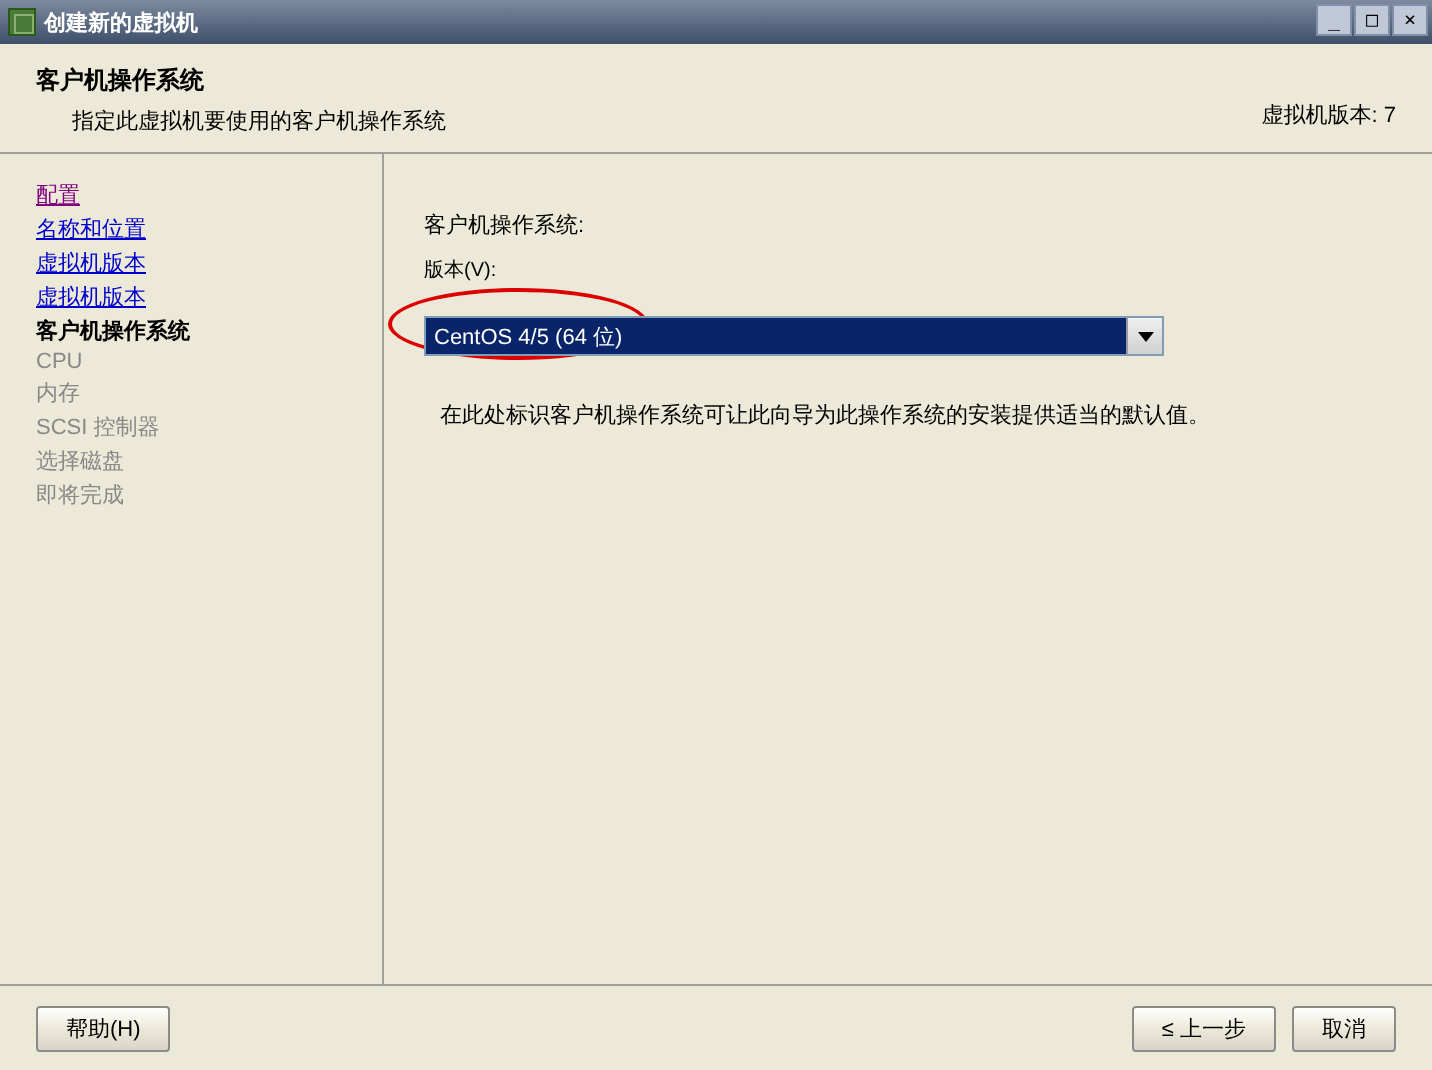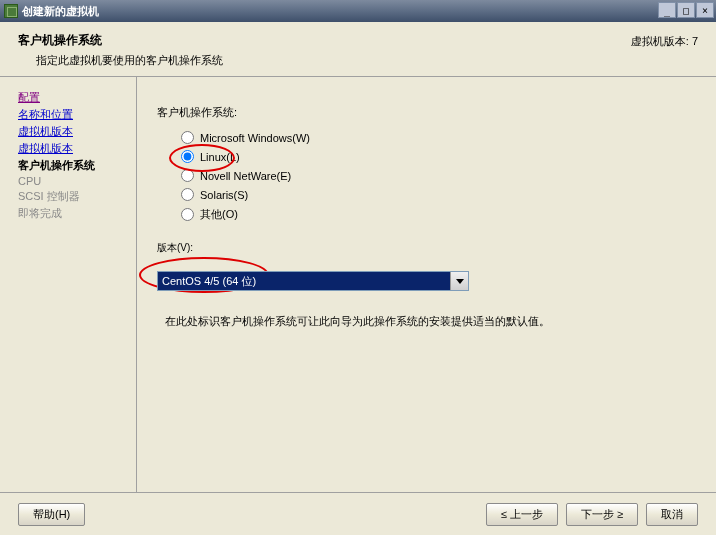--- a/index.html
+++ b/index.html
@@ -6,38 +6,38 @@
 body { font-family: Tahoma, "Microsoft YaHei", sans-serif; font-size: 11px; background: #ece9d8; width: 716px; height: 535px; overflow: hidden; }
 .titlebar { background: linear-gradient(to bottom, #7d8a9e, #5d6d85, #3e4f6a); height: 22px; display: flex; align-items: center; padding: 0 4px; color: #fff; position: relative; }
 .title-icon { width: 14px; height: 14px; background: #4a7a3a; border: 1px solid #2a5a1a; margin-right: 4px; position: relative; }
 .title-icon::after { content: ""; position: absolute; top: 2px; left: 2px; width: 8px; height: 8px; border: 1px solid #8ab070; }
 .title-text { font-weight: bold; font-size: 11px; }
 .win-controls { position: absolute; right: 2px; top: 2px; display: flex; }
 .win-btn { width: 18px; height: 16px; background: #c0c8d8; border: 1px solid #8090a8; display: flex; align-items: center; justify-content: center; margin-left: 1px; font-family: monospace; font-size: 10px; color: #000; }
 .header-area { background: #ece9d8; padding: 10px 18px 8px 18px; border-bottom: 1px solid #a0a0a0; position: relative; }
 .header-title { font-size: 12px; font-weight: bold; color: #000; margin-bottom: 4px; }
 .header-sub { font-size: 11px; color: #000; margin-left: 18px; }
-.header-ver { position: absolute; right: 18px; top: 12px; font-size: 11px; color: #000; }
+.header-ver { position: absolute; right: 18px; top: 28px; font-size: 11px; color: #000; }
 .content { display: flex; height: 415px; }
-.sidebar { width: 137px; border-right: 1px solid #a0a0a0; padding: 12px 18px; background: #ece9d8; }
+.sidebar { width: 192px; border-right: 1px solid #a0a0a0; padding: 12px 18px; background: #ece9d8; }
 .sidebar-item { font-size: 11px; padding: 1px 0; color: #000; cursor: pointer; }
 .sidebar-item.link { color: #0000cc; text-decoration: underline; }
 .sidebar-item.visited { color: #800080; text-decoration: underline; }
 .sidebar-item.active { font-weight: bold; color: #000; }
 .sidebar-item.disabled { color: #888; }
 .main { flex: 1; padding: 12px 20px; }
 .section-label { font-size: 11px; margin-bottom: 8px; margin-top: 16px; }
 .radio-group { margin-left: 24px; margin-bottom: 16px; position: relative; }
 .radio-row { display: flex; align-items: center; padding: 3px 0; }
 .radio-row input { margin-right: 6px; }
 .radio-label { font-size: 11px; }
 .red-circle1 { position: absolute; border: 2px solid #d00; border-radius: 50%; width: 66px; height: 28px; left: -12px; top: 16px; pointer-events: none; }
 .version-label { font-size: 10px; margin-bottom: 16px; }
 .select-row { display: flex; align-items: center; margin-bottom: 22px; position: relative; margin-left: 0; }
-.select { width: 312px; height: 20px; background: #0a246a; border: 1px solid #7f9db9; color: #fff; font-size: 11px; display: flex; align-items: center; padding-left: 4px; position: relative; }
+.select { width: 370px; height: 20px; background: #0a246a; border: 1px solid #7f9db9; color: #fff; font-size: 11px; display: flex; align-items: center; padding-left: 4px; position: relative; }
 .select-arrow { position: absolute; right: 0; top: 0; width: 18px; height: 18px; background: linear-gradient(to bottom, #f0f0f0, #d0d0d0); border-left: 1px solid #999; display: flex; align-items: center; justify-content: center; }
 .select-arrow::after { content: ""; border-left: 4px solid transparent; border-right: 4px solid transparent; border-top: 5px solid #000; }
 .red-circle2 { position: absolute; border: 2px solid #d00; border-radius: 50%; width: 130px; height: 36px; left: -18px; top: -14px; pointer-events: none; }
 .hint-text { font-size: 11px; margin-top: 6px; margin-left: 8px; line-height: 1.6; }
 .footer { border-top: 1px solid #a0a0a0; height: 44px; display: flex; align-items: center; padding: 0 18px; background: #ece9d8; }
 .btn { height: 23px; background: linear-gradient(to bottom, #fff, #ece9d8, #d8d4c8); border: 1px solid #8b8b8b; font-size: 11px; padding: 0 14px; cursor: pointer; border-radius: 2px; text-align: right; }
 .btn + .btn { margin-left: 8px; }
 .footer-spacer { flex: 1; }
 </style>
 </head>
@@ -60,62 +60,40 @@
 </div>
 
 <div class="content">
   <div class="sidebar">
     <div class="sidebar-item visited">配置</div>
     <div class="sidebar-item link">名称和位置</div>
     <div class="sidebar-item link">虚拟机版本</div>
     <div class="sidebar-item link">虚拟机版本</div>
     <div class="sidebar-item active">客户机操作系统</div>
     <div class="sidebar-item disabled">CPU</div>
+    <div class="sidebar-item disabled">内存</div>
     <div class="sidebar-item disabled">SCSI 控制器</div>
+    <div class="sidebar-item disabled">选择磁盘</div>
     <div class="sidebar-item disabled">即将完成</div>
   </div>
 
   <div class="main">
     <div class="section-label">客户机操作系统:</div>
-    <div class="radio-group">
-      <div class="red-circle1"></div>
-      <div class="radio-row">
-        <input type="radio" name="os" style="">
-        <span class="radio-label">Microsoft Windows(W)</span>
-      </div>
-      <div class="radio-row">
-        <input type="radio" name="os" checked="" style="">
-        <span class="radio-label">Linux(L)</span>
-      </div>
-      <div class="radio-row">
-        <input type="radio" name="os" style="">
-        <span class="radio-label">Novell NetWare(E)</span>
-      </div>
-      <div class="radio-row">
-        <input type="radio" name="os" style="">
-        <span class="radio-label">Solaris(S)</span>
-      </div>
-      <div class="radio-row">
-        <input type="radio" name="os" style="">
-        <span class="radio-label">其他(O)</span>
-      </div>
-    </div>
 
     <div class="version-label">版本(V):</div>
     <div class="select-row">
       <div class="red-circle2"></div>
       <div class="select">
         <span>CentOS 4/5 (64 位)</span>
         <div class="select-arrow"></div>
       </div>
     </div>
 
     <div class="hint-text">在此处标识客户机操作系统可让此向导为此操作系统的安装提供适当的默认值。</div>
   </div>
 </div>
 
 <div class="footer">
   <button class="btn">帮助(H)</button>
   <div class="footer-spacer"></div>
   <button class="btn">≤ 上一步</button>
-  <button class="btn">下一步 ≥</button>
   <button class="btn">取消</button>
 </div>
 
 </body></html>

